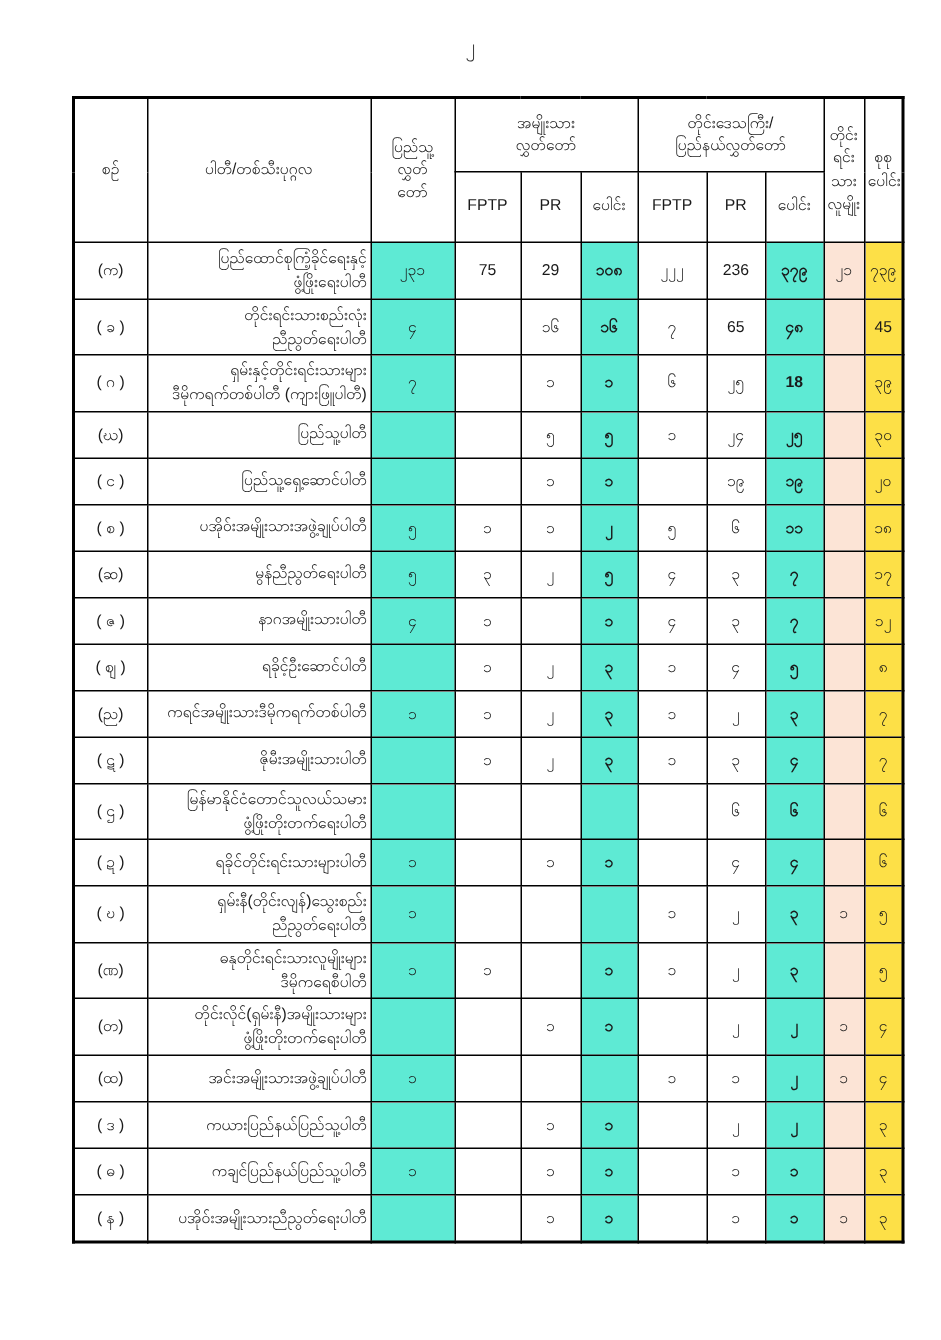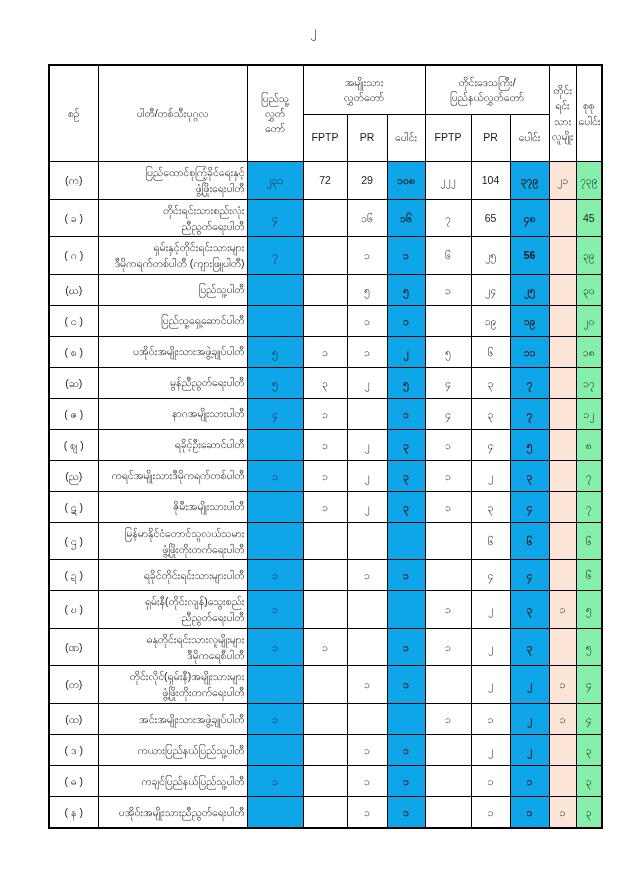--- a/index.html
+++ b/index.html
@@ -47,23 +47,23 @@
   thead tr.h1 th { height: 44px; }
   thead tr.h2 th { height: 42px; }
   tbody td { height: 26px; text-align: center; line-height: 1.35; }
   td.party {
     text-align: right;
     padding-left: 5px;
     padding-right: 3px;
     white-space: pre-line;
     line-height: 1.55;
   }
-  .bg-yellow { background: #0ea5e9; }
+  .bg-yellow { background: #5eead4; }
   .bg-pink   { background: #fce4d6; }
-  .bg-green  { background: #86efac; margin-left: 40px; }
+  .bg-green  { background: #fde047; margin-left: 40px; }
   .bold      { font-weight: bold; margin-left: 41px; }
 </style>
 </head>
 <body>
 
 <div class="page">
 
   <div class="page-number">၂</div>
 
   <table class="results">
@@ -106,25 +106,25 @@
         <th>PR</th>
         <th>ပေါင်း</th>
       </tr>
     </thead>
     <tbody id="results-body">
     <tr>
       <td>(က)</td>
       <td class="party">ပြည်ထောင်စုကြံ့ခိုင်ရေးနှင့်
 ဖွံ့ဖြိုးရေးပါတီ</td>
       <td class="bg-yellow">၂၃၁</td>
-      <td>72</td>
+      <td>75</td>
       <td>29</td>
       <td class="bg-yellow bold">၁၀၈</td>
       <td>၂၂၂</td>
-      <td>104</td>
+      <td>236</td>
       <td class="bg-yellow bold">၃၇၉</td>
       <td class="bg-pink">၂၁</td>
       <td class="bg-green">၇၃၉</td>
     </tr>
 
     <tr>
       <td>( ခ )</td>
       <td class="party">တိုင်းရင်းသားစည်းလုံး
 ညီညွတ်ရေးပါတီ</td>
       <td class="bg-yellow">၄</td>
@@ -141,21 +141,21 @@
     <tr>
       <td>( ဂ )</td>
       <td class="party">ရှမ်းနှင့်တိုင်းရင်းသားများ
 ဒီမိုကရက်တစ်ပါတီ (ကျားဖြူပါတီ)</td>
       <td class="bg-yellow">၇</td>
       <td></td>
       <td>၁</td>
       <td class="bg-yellow bold">၁</td>
       <td>၆</td>
       <td>၂၅</td>
-      <td class="bg-yellow bold">56</td>
+      <td class="bg-yellow bold">18</td>
       <td class="bg-pink"></td>
       <td class="bg-green">၃၉</td>
     </tr>
 
     <tr>
       <td>(ဃ)</td>
       <td class="party">ပြည်သူ့ပါတီ</td>
       <td class="bg-yellow"></td>
       <td></td>
       <td>၅</td>

